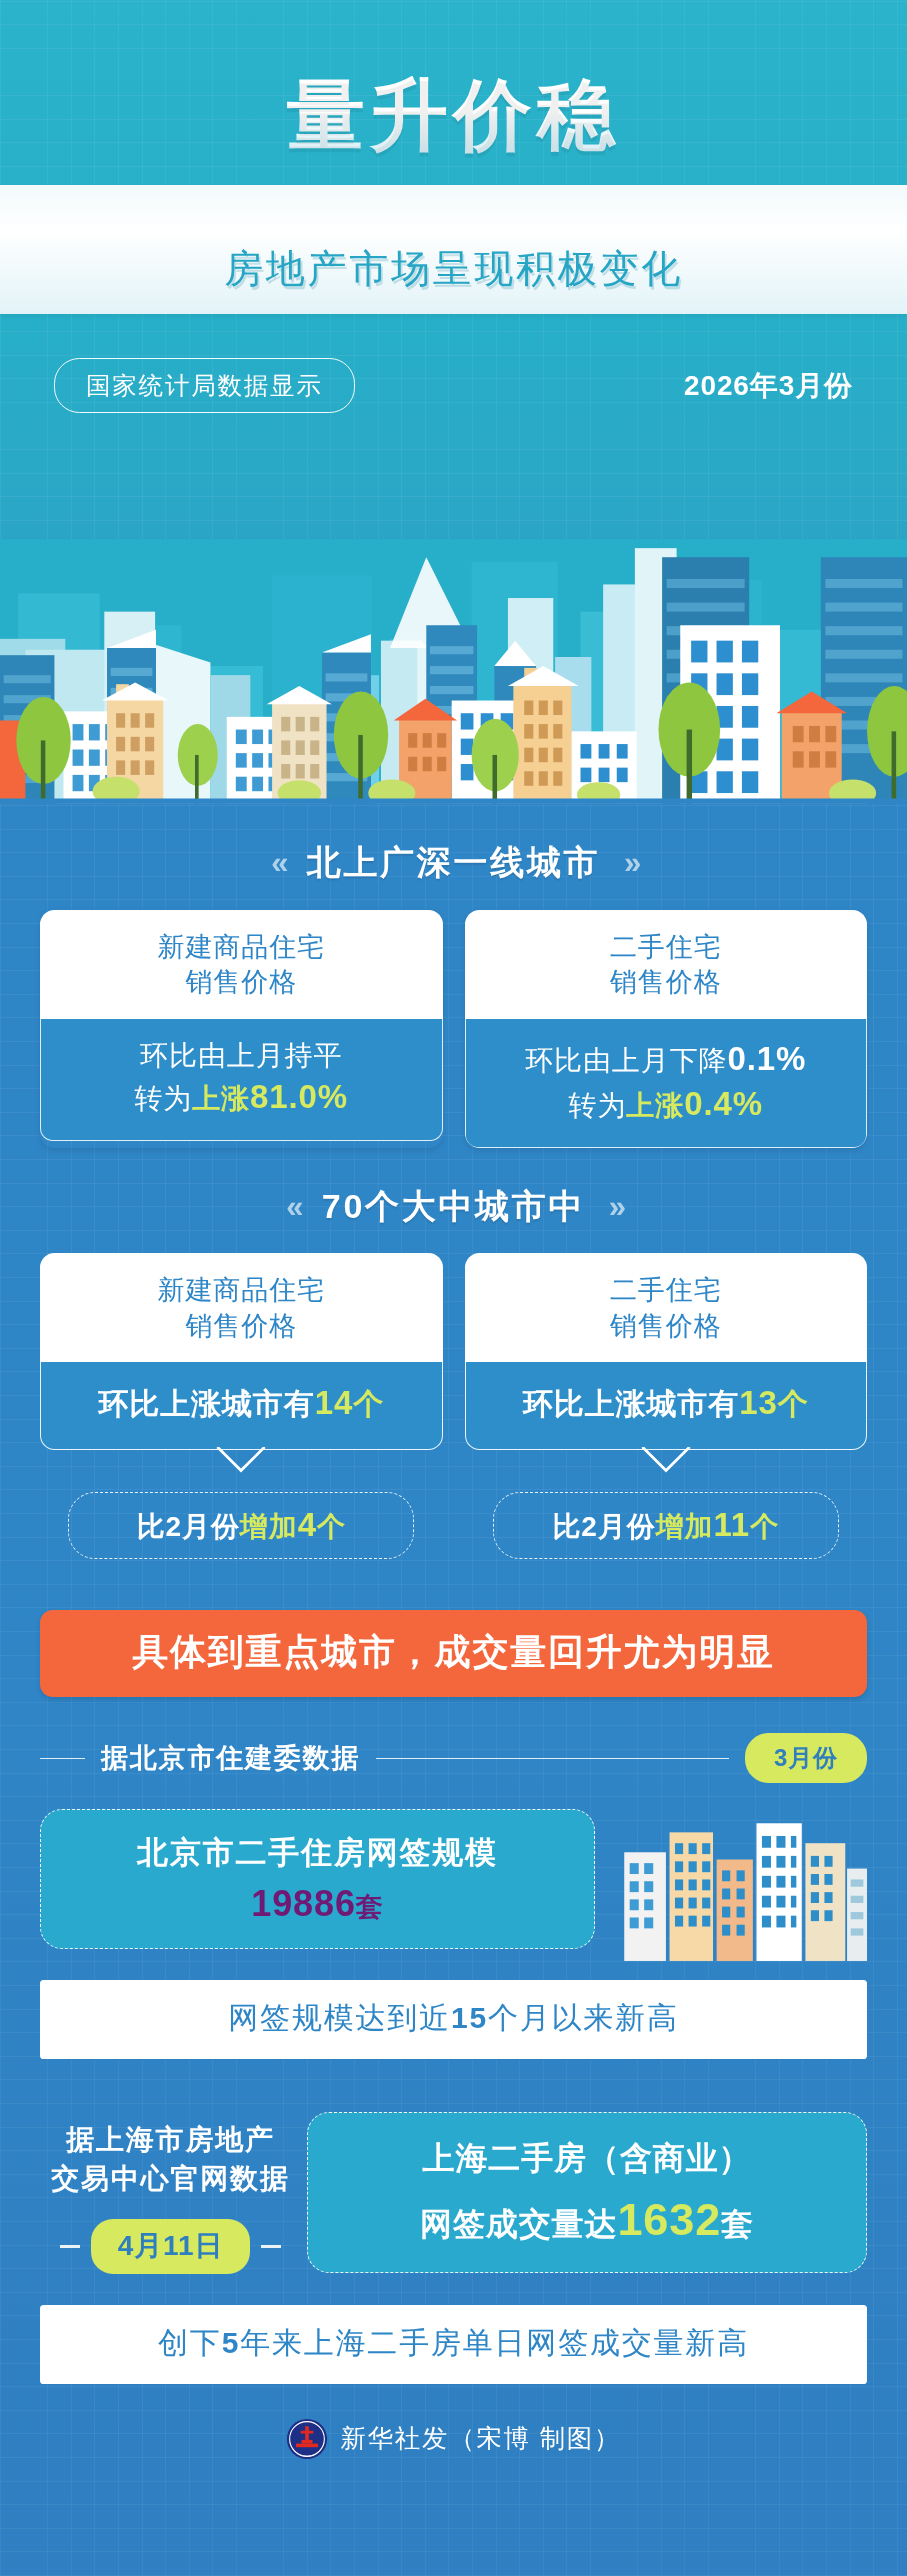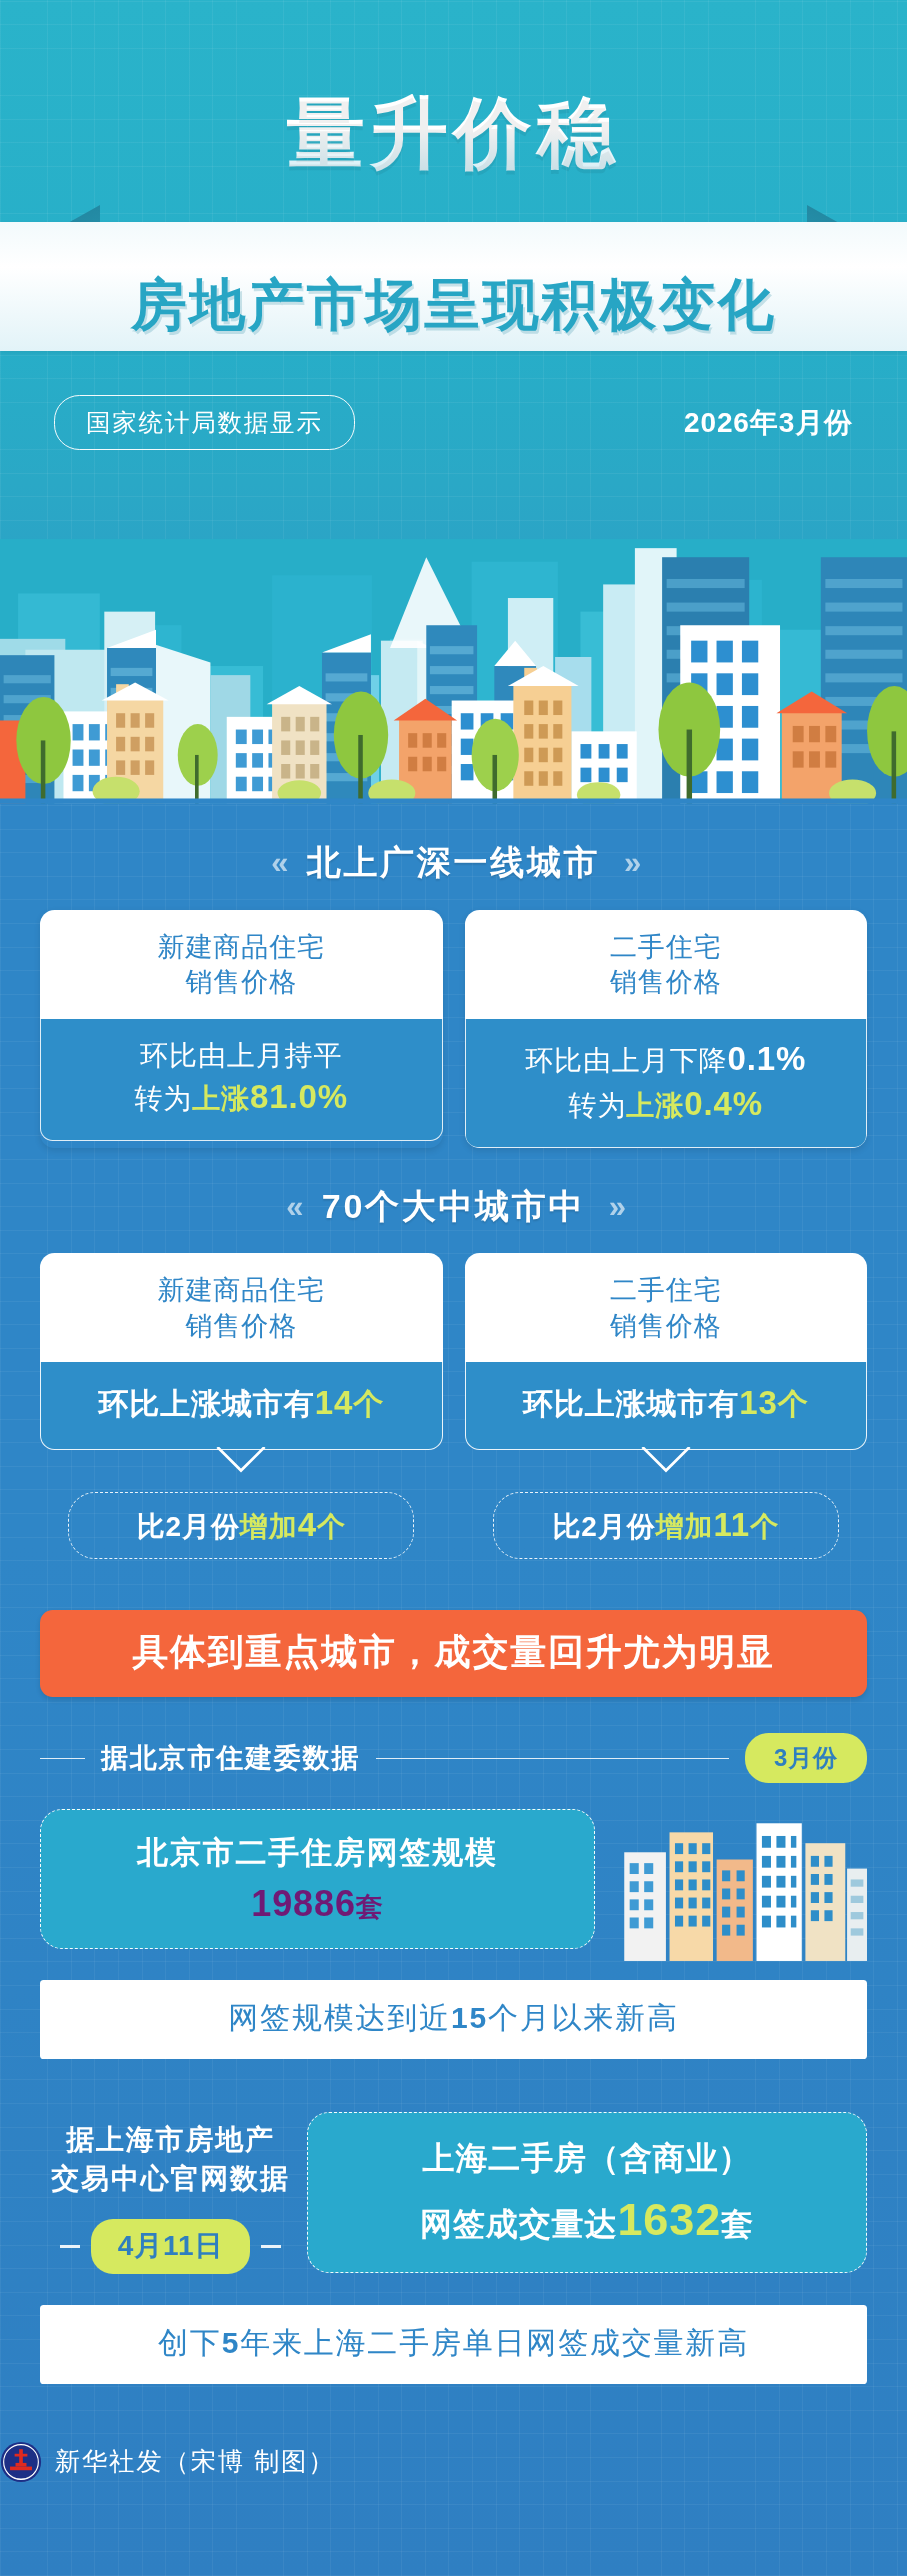--- a/index.html
+++ b/index.html
@@ -27,21 +27,21 @@
     height:804px;
     background:
       repeating-linear-gradient(0deg, rgba(255,255,255,.06) 0 0.9px, transparent 0.9px 23.6px),
       repeating-linear-gradient(90deg, rgba(255,255,255,.06) 0 0.9px, transparent 0.9px 23.6px),
       linear-gradient(180deg,#2ab3ca 0%, #27aec8 42%, #2aa8c6 60%, #2e95c6 100%);
     background-color:#2ab3ca;
     overflow:hidden;
   }
   .h-title-wrap {
     position:relative;
-    height:222px;
+    height:185px;
     display:flex; align-items:center; justify-content:center;
     padding-top:44px;
   }
   .h-title {
     font-size:78px;
     font-weight:bold;
     letter-spacing:5.4px;
     color:#ffffff;
     background:linear-gradient(180deg,#ffffff 0%,#ffffff 45%,#d6eef5 100%);
     -webkit-background-clip:text;
@@ -57,21 +57,21 @@
   .ribbon-tail-r { right:0; background:linear-gradient(200deg,#1e7f98 0%, #2997b2 100%); clip-path:polygon(0 0,100% 100%,0 100%); }
 
   .subtitle-band {
     position:relative;
     height:129px;
     background:linear-gradient(180deg,#f2fafc 0%, #ffffff 35%, #e2f3f8 100%);
     display:flex; align-items:center; justify-content:center;
     box-shadow:0 1.8px 5.4px rgba(0,0,0,.08);
   }
   .subtitle {
-    font-size:56px; font-weight:bold; letter-spacing:2.7px;
+    font-size:39px; font-weight:normal; letter-spacing:2.7px;
     color:#27a5c4;
     text-shadow:1.8px 2.7px 0 rgba(30,130,160,.22);
     margin-top:38px;
   }
 
   .meta-row {
     display:flex; align-items:center; justify-content:space-between;
     padding:44px 54px 0 54px;
   }
   .pill-outline {
@@ -264,22 +264,22 @@
     border-radius:22px;
     padding:23.6px 18px 25.4px 18px;
     text-align:center;
   }
   .sh-card .l1 { color:#ffffff; font-size:32px; font-weight:bold; letter-spacing:0.9px; }
   .sh-card .l2 { margin-top:12.7px; color:#ffffff; font-size:32px; font-weight:bold; letter-spacing:0.9px; }
   .sh-card .l2 .num { color:#d6e95f; font-size:45px; }
 
   
   .footer {
-    display:flex; align-items:center; gap:12.7px;
-    padding:57px 0 36px 0;
+    display:flex; align-items:center; justify-content:center; gap:12.7px;
+    padding:34px 0 36px 0;
   }
   .logo { width:42px; height:42px; }
   .footer-txt { color:#ffffff; font-size:25.4px; letter-spacing:1.8px; }
 </style>
 </head>
 <body>
 
 <div class="page">
 
   <div class="header">

